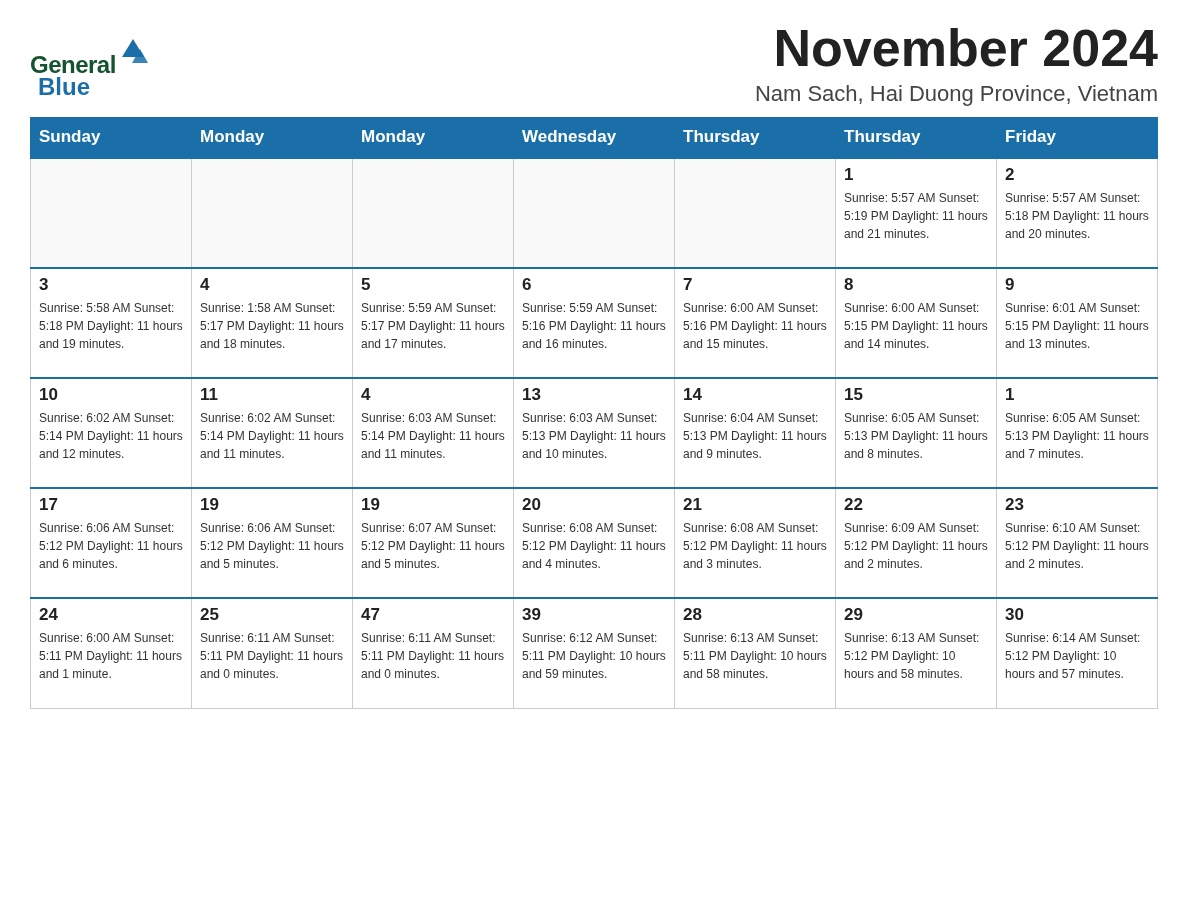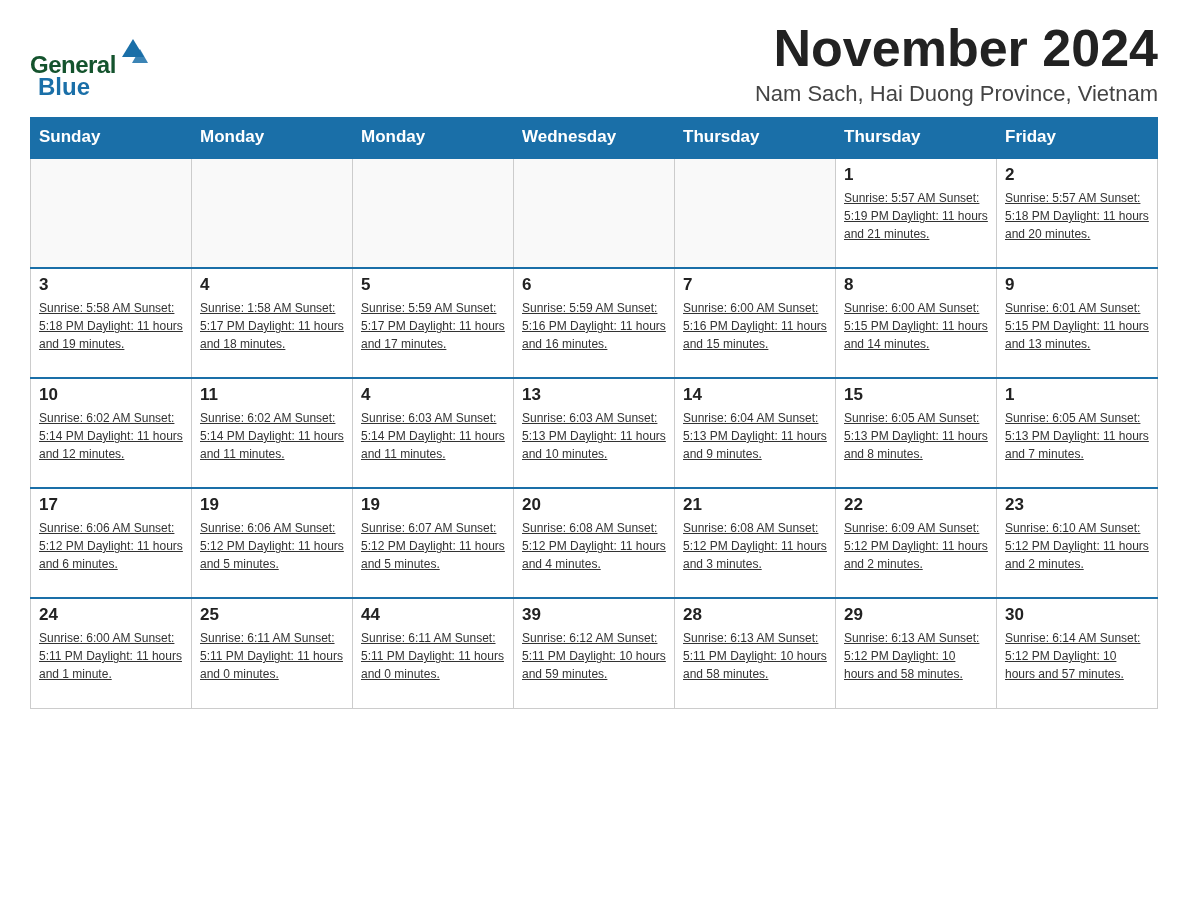--- a/index.html
+++ b/index.html
@@ -62,21 +62,20 @@
       font-size: 17px;
       font-weight: bold;
       color: #222;
       margin-bottom: 4px;
       display: block;
     }
     .day-info {
       font-size: 12px;
       color: #333;
       line-height: 1.5;
-      text-decoration: underline;
     }
     .empty-cell {
       background: #f9f9f9;
     }
     .logo-wrapper {
       display: flex;
       flex-direction: column;
       align-items: flex-start;
     }
     .logo-line {
@@ -300,21 +299,21 @@
 and 1 minute.</div>
         </td>
         <td>
           <span class="day-number">25</span>
           <div class="day-info">Sunrise: 6:11 AM
 Sunset: 5:11 PM
 Daylight: 11 hours
 and 0 minutes.</div>
         </td>
         <td>
-          <span class="day-number">44</span>
+          <span class="day-number">47</span>
           <div class="day-info">Sunrise: 6:11 AM
 Sunset: 5:11 PM
 Daylight: 11 hours
 and 0 minutes.</div>
         </td>
         <td>
           <span class="day-number">39</span>
           <div class="day-info">Sunrise: 6:12 AM
 Sunset: 5:11 PM
 Daylight: 10 hours

